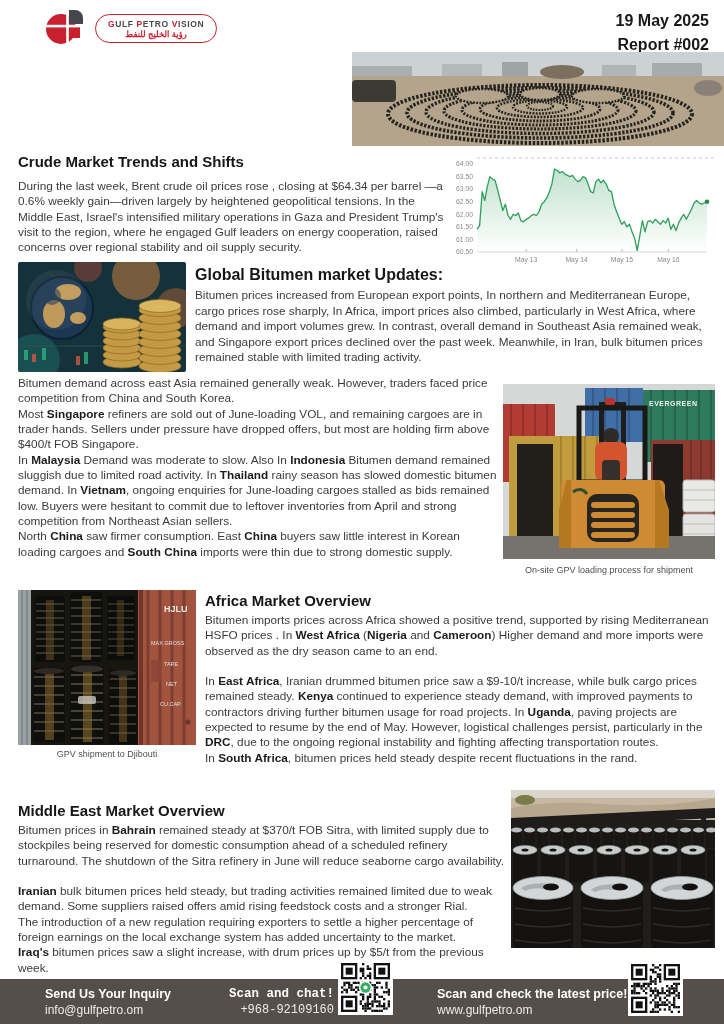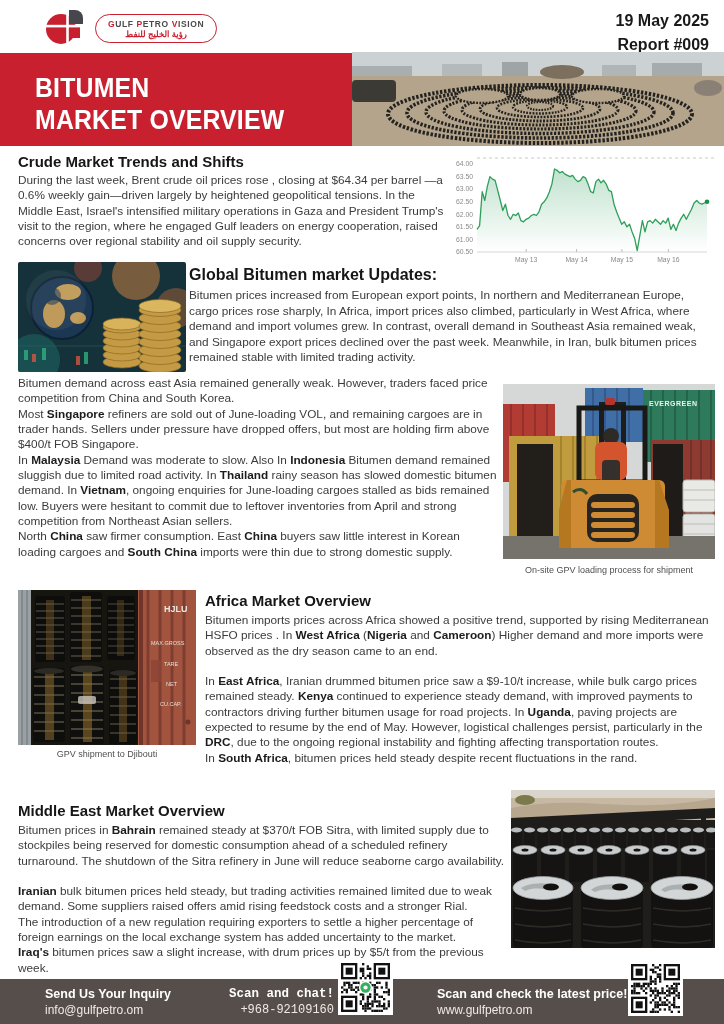--- a/index.html
+++ b/index.html
@@ -24,26 +24,26 @@
                   transform-origin:left center; white-space:nowrap; }
   .banner-photo { position:absolute; left:352px; top:52px; width:372px; height:94px; overflow:hidden; }
 
   
   .h-section { font-size:15px; font-weight:bold; color:#161616; }
   .body-txt { font-size:11.8px; line-height:1.3; color:#3b3b3b; }
   .body-txt b, .body-txt .b { font-weight:bold; color:#1c1c1c; }
   p.mt { margin-top:15px; }
 
   .crude-text { position:absolute; left:18px; top:153px; width:428px; }
-  .crude-text .h-section { margin-bottom:3px; }
+  .crude-text .h-section { margin-bottom:9px; }
 
   .chart-box { position:absolute; left:447px; top:155px; width:268px; height:114px; }
 
   .globe-photo { position:absolute; left:18px; top:262px; width:168px; height:110px; overflow:hidden; border-radius:2px; }
-  .global-text { position:absolute; left:189px; top:266px; width:522px; }
+  .global-text { position:absolute; left:195px; top:266px; width:522px; }
   .global-text .h-section { font-size:16px; margin-bottom:4px; }
 
   .ea-text { position:absolute; left:18px; top:376px; width:480px; }
   .ea-text .h-section { margin-bottom:3px; }
   .ea-photo { position:absolute; left:503px; top:384px; width:212px; height:175px; overflow:hidden; }
   .photo-caption { position:absolute; font-size:9px; color:#4f4f4f; text-align:center; }
   .ea-caption { left:503px; top:565px; width:212px; }
 
   .af-photo { position:absolute; left:18px; top:590px; width:200px; height:155px; overflow:hidden; }
   .af-caption { left:18px; top:749px; width:178px; }
@@ -81,30 +81,24 @@
         <rect x="21.2" y="1" width="2.6" height="40" fill="#fff"></rect>
         <rect x="1" y="17.8" width="40" height="2.6" fill="#fff" transform="rotate(0)"></rect>
       </svg>
       <div class="logo-pill">
         <div class="logo-name"><span class="red-letter">G</span>ULF <span class="red-letter">P</span>ETRO <span class="red-letter">V</span>ISION</div>
         <div class="logo-arabic">رؤية الخليج للنفط</div>
       </div>
     </div>
     <div class="date-block">
       <div>19 May 2025</div>
-      <div>Report #009</div>
+      <div>Report #002</div>
     </div>
   </div>
 
-  <div class="banner-red">
-    <div class="banner-title">
-      <div>BITUMEN</div>
-      <div>MARKET OVERVIEW</div>
-    </div>
-  </div>
   <div class="banner-photo">
     <svg width="372" height="94" viewBox="0 0 372 94">
       <rect width="372" height="94" fill="#b3a48b"></rect>
       <rect width="372" height="24" fill="#ccd1d3"></rect>
       <rect x="0" y="14" width="60" height="10" fill="#a9aeb0"></rect>
       <rect x="90" y="12" width="40" height="12" fill="#b4b9bb"></rect>
       <rect x="150" y="10" width="26" height="14" fill="#9fa4a6"></rect>
       <ellipse cx="210" cy="20" rx="22" ry="7" fill="#7c6f5e"></ellipse>
       <rect x="250" y="13" width="34" height="11" fill="#b0b5b7"></rect>
       <rect x="300" y="11" width="50" height="13" fill="#a6abad"></rect>

